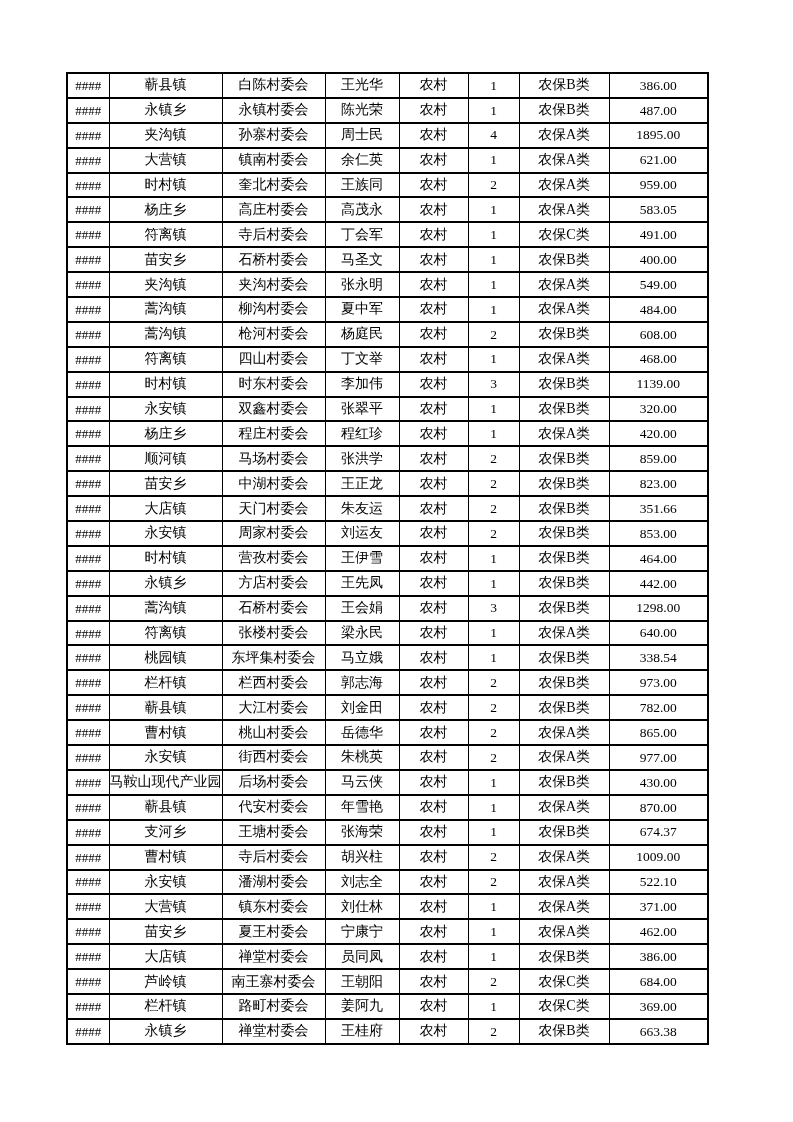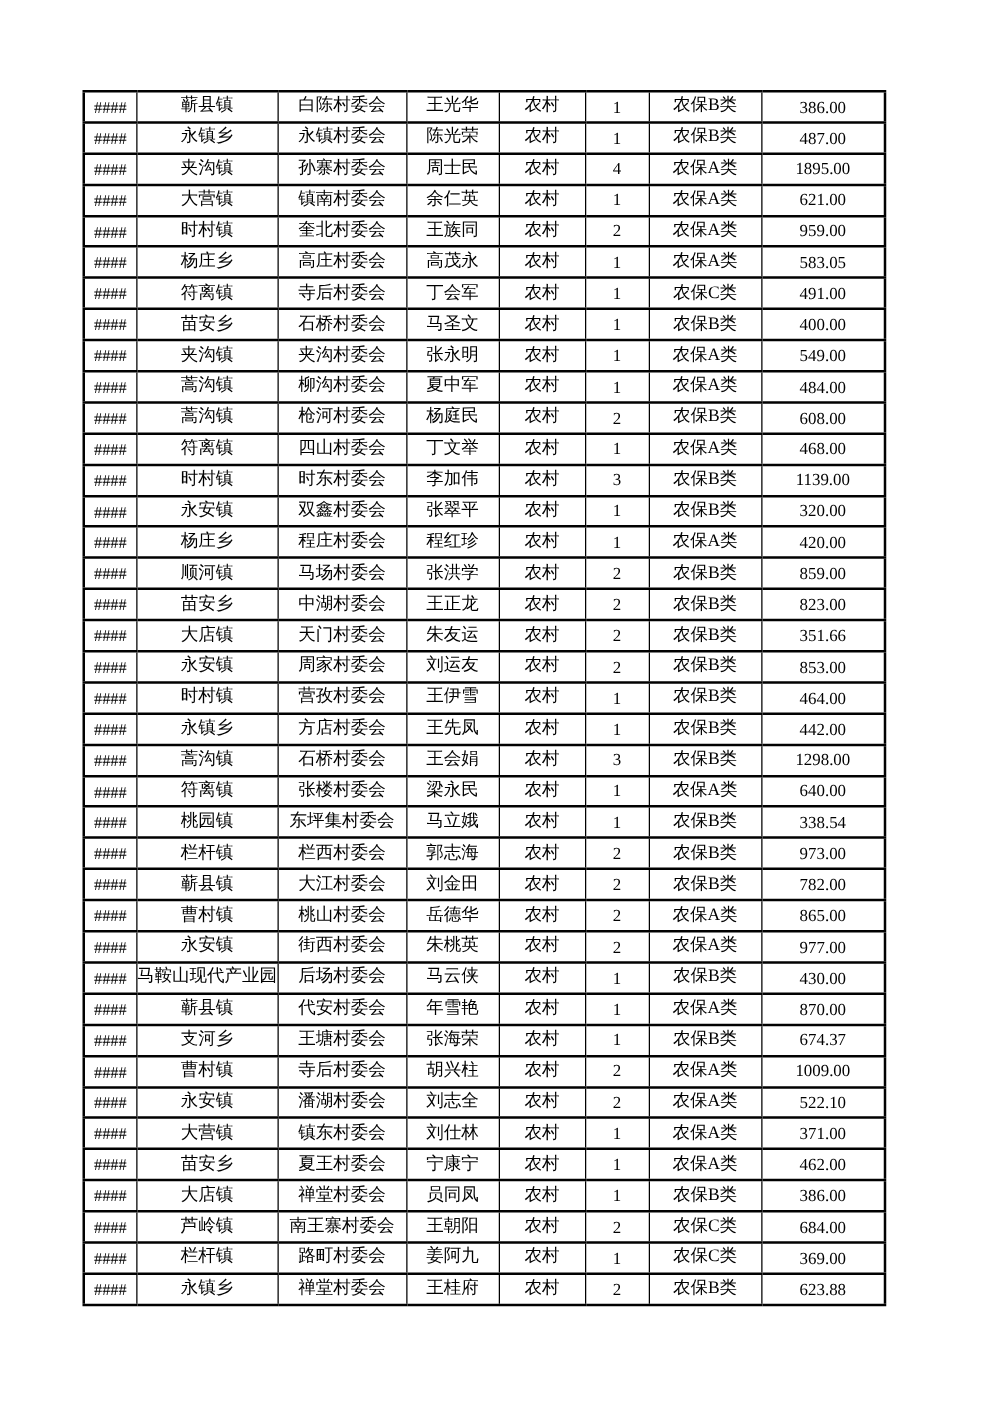--- a/index.html
+++ b/index.html
@@ -453,17 +453,17 @@
           <td class="cell-amount">369.00</td>
         </tr>
         <tr>
           <td class="cell-id">####</td>
           <td class="cell-town">永镇乡</td>
           <td class="cell-village">禅堂村委会</td>
           <td class="cell-name">王桂府</td>
           <td class="cell-residence">农村</td>
           <td class="cell-count">2</td>
           <td class="cell-category">农保B类</td>
-          <td class="cell-amount">623.88</td>
+          <td class="cell-amount">663.38</td>
         </tr>
       </tbody>
   </table>
 </div>
 
 </body></html>

